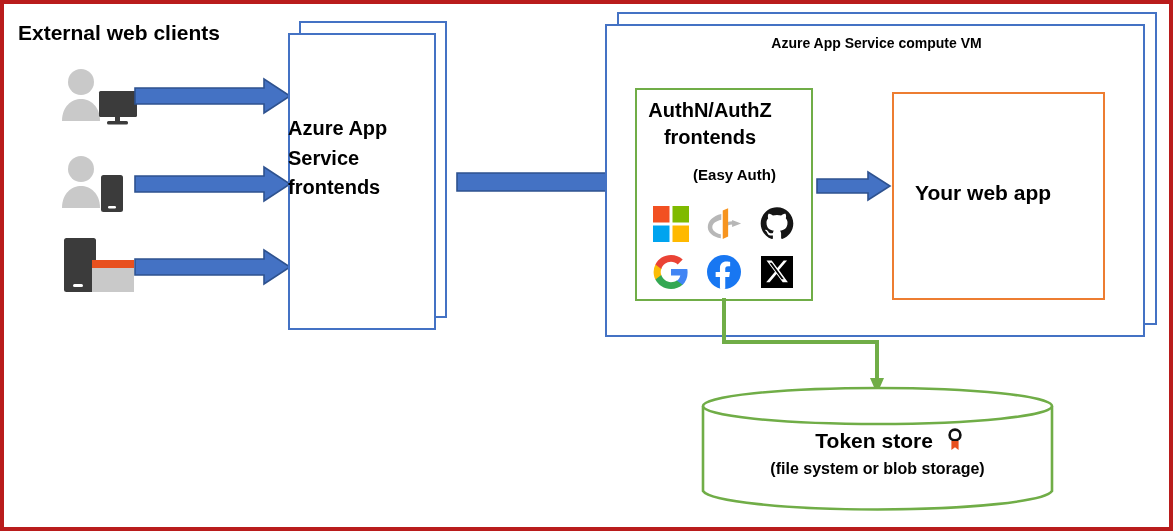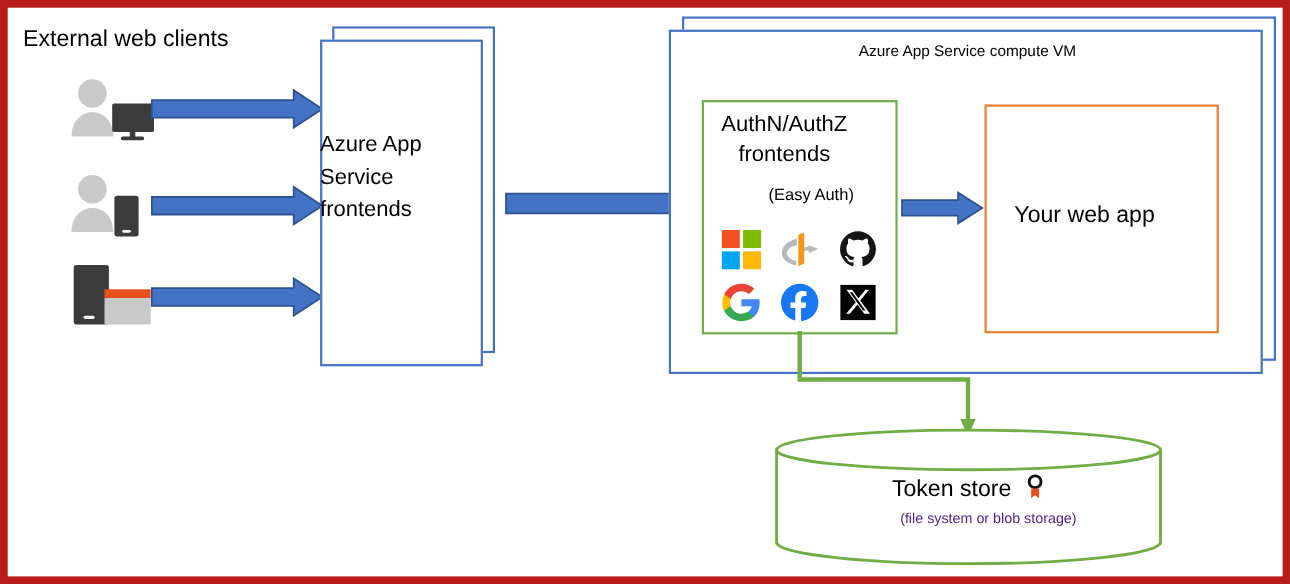--- a/index.html
+++ b/index.html
@@ -2,23 +2,24 @@
 <html><head>
 <meta charset="utf-8">
 <style>
   html,body{margin:0;padding:0;background:#fff;}
   body{font-family:"Liberation Sans","DejaVu Sans",sans-serif;}
 
   #canvas{
     position:relative;
     width:1173px;height:531px;
     background:#ffffff;
-    border:7px solid #b91c1c;
+    border:4px solid #b91c1c;
     box-sizing:border-box;
     overflow:hidden;
+    font-weight:bold;
   }
   .abs{position:absolute;}
 
   
   .hdr-external{
     left:14px;top:17px;
     font-size:21px;color:#000;white-space:nowrap;
   }
   .hdr-vm{
     left:600px;top:31px;width:545px;
@@ -78,26 +79,26 @@
   
   .arrow{display:block;}
 
   
   .client{display:block;}
 
   
   .tokenstore{left:697px;top:382px;width:353px;height:125px;}
   .ts-title{
     left:697px;top:424px;width:353px;
-    text-align:center;font-size:21px;color:#000;white-space:nowrap;
+    text-align:center;font-size:21px;color:#000;white-space:nowrap;padding-left:12px;
   }
   .ts-title .badge{display:inline-block;vertical-align:-4px;margin-left:7px;}
   .ts-sub{
     left:697px;top:456px;width:353px;
-    text-align:center;font-size:13px;color:#4c1d95;margin-left:18px;
+    text-align:center;font-size:16px;color:#000000;
   }
 
   .connector{left:690px;top:294px;width:230px;height:98px;}
 </style>
 </head>
 <body>
 
 <div id="canvas">
 
   <div class="abs hdr-external">External web clients</div>

